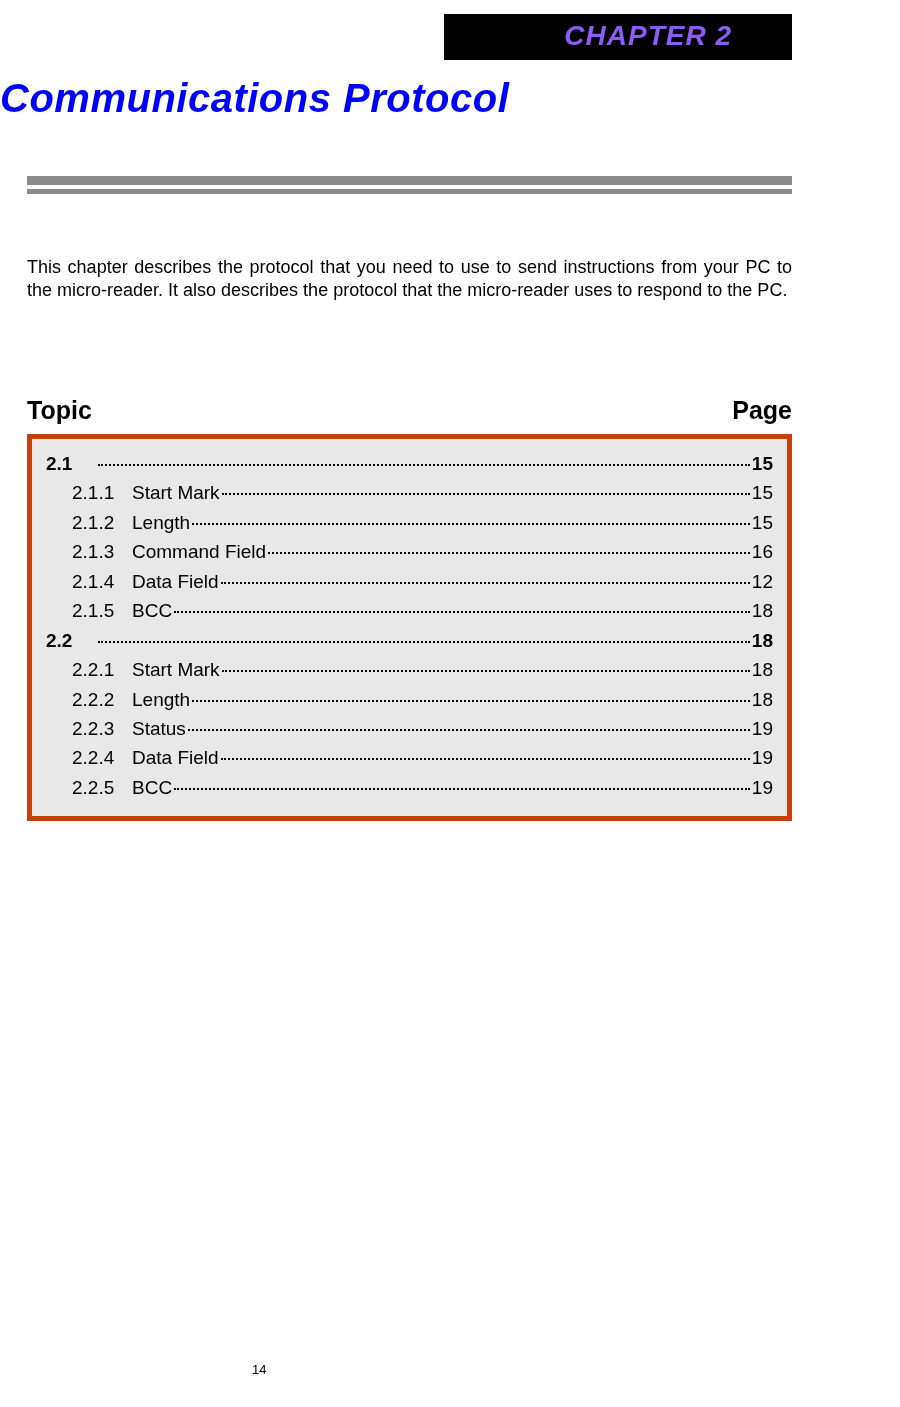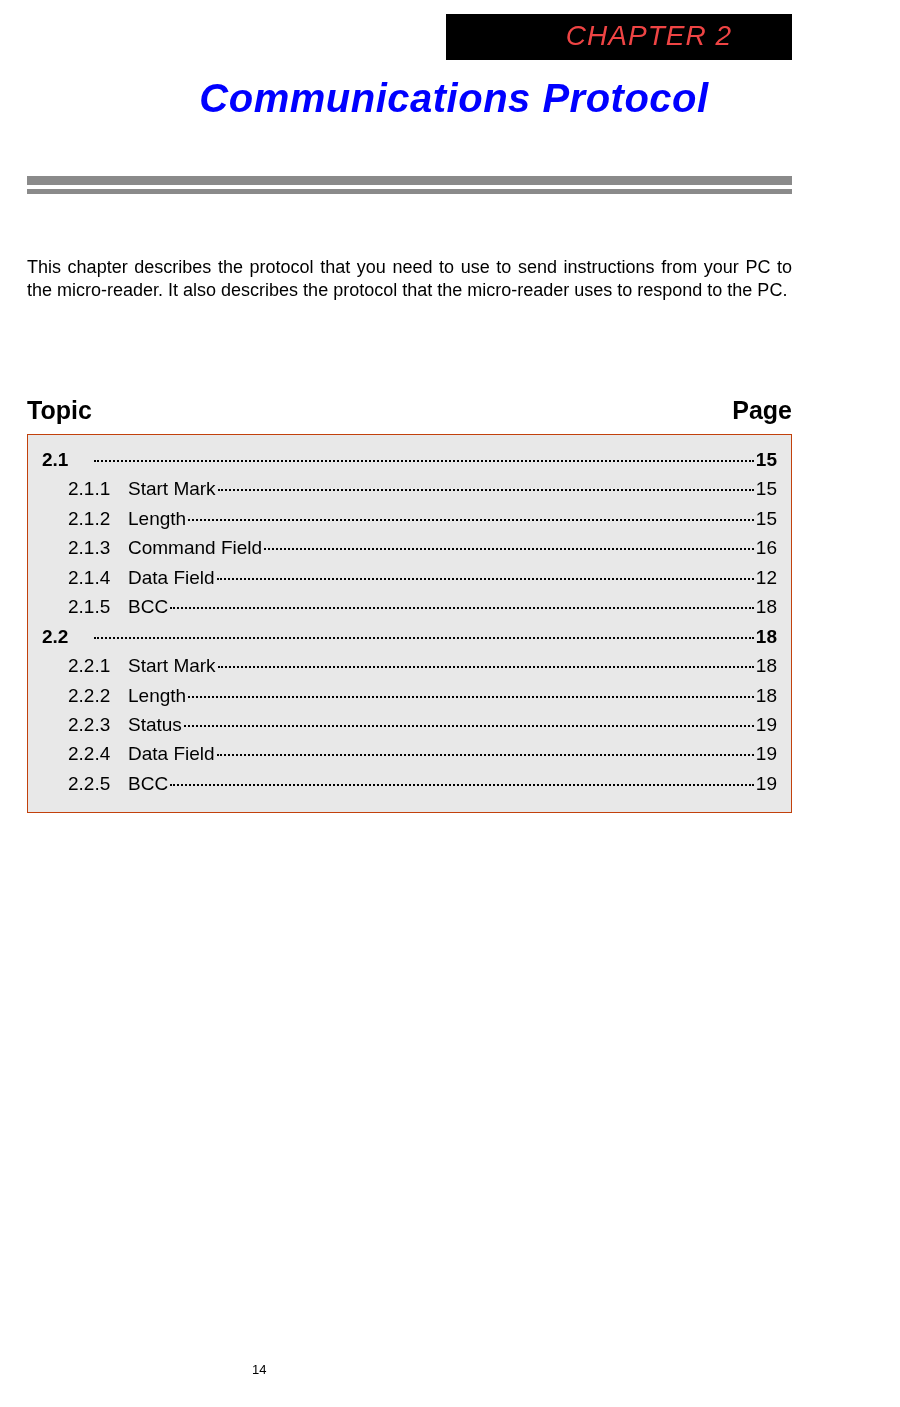--- a/index.html
+++ b/index.html
@@ -8,38 +8,37 @@
       height: 1407px;
       background: #fff;
       font-family: Arial, Helvetica, sans-serif;
       position: relative;
     }
     .chapter-badge {
       position: absolute;
       top: 14px;
       right: 108px;
       background: #000;
-      color: #ef4444;
+      color: #8b5cf6;
       font-size: 28px;
-      font-weight: normal;
+      font-weight: bold;
       padding: 6px 60px 8px 120px;
       font-style: italic;
       letter-spacing: 1px;
     }
     .chapter-title {
       position: absolute;
       top: 76px;
       width: 100%;
-      text-align: center;
+      text-align: left;
       color: #0000ff;
       font-size: 40px;
       font-weight: bold;
       font-style: italic;
       letter-spacing: 0.5px;
-      padding-left: 8px;
     }
     .divider {
       position: absolute;
       left: 27px;
       right: 108px;
       top: 176px;
     }
     .bar1 {
       height: 9px;
       background: #8a8a8a;
@@ -66,21 +65,21 @@
       display: flex;
       justify-content: space-between;
       font-size: 25px;
       font-weight: bold;
     }
     .toc-box {
       position: absolute;
       left: 27px;
       right: 108px;
       top: 434px;
-      border: 1px solid #c2410c;
+      border: 5px solid #c2410c;
       background: #e8e8e8;
       padding: 10px 14px 14px 14px;
     }
     .toc-row {
       display: flex;
       align-items: baseline;
       font-size: 19px;
       line-height: 1.55;
       white-space: nowrap;
     }

